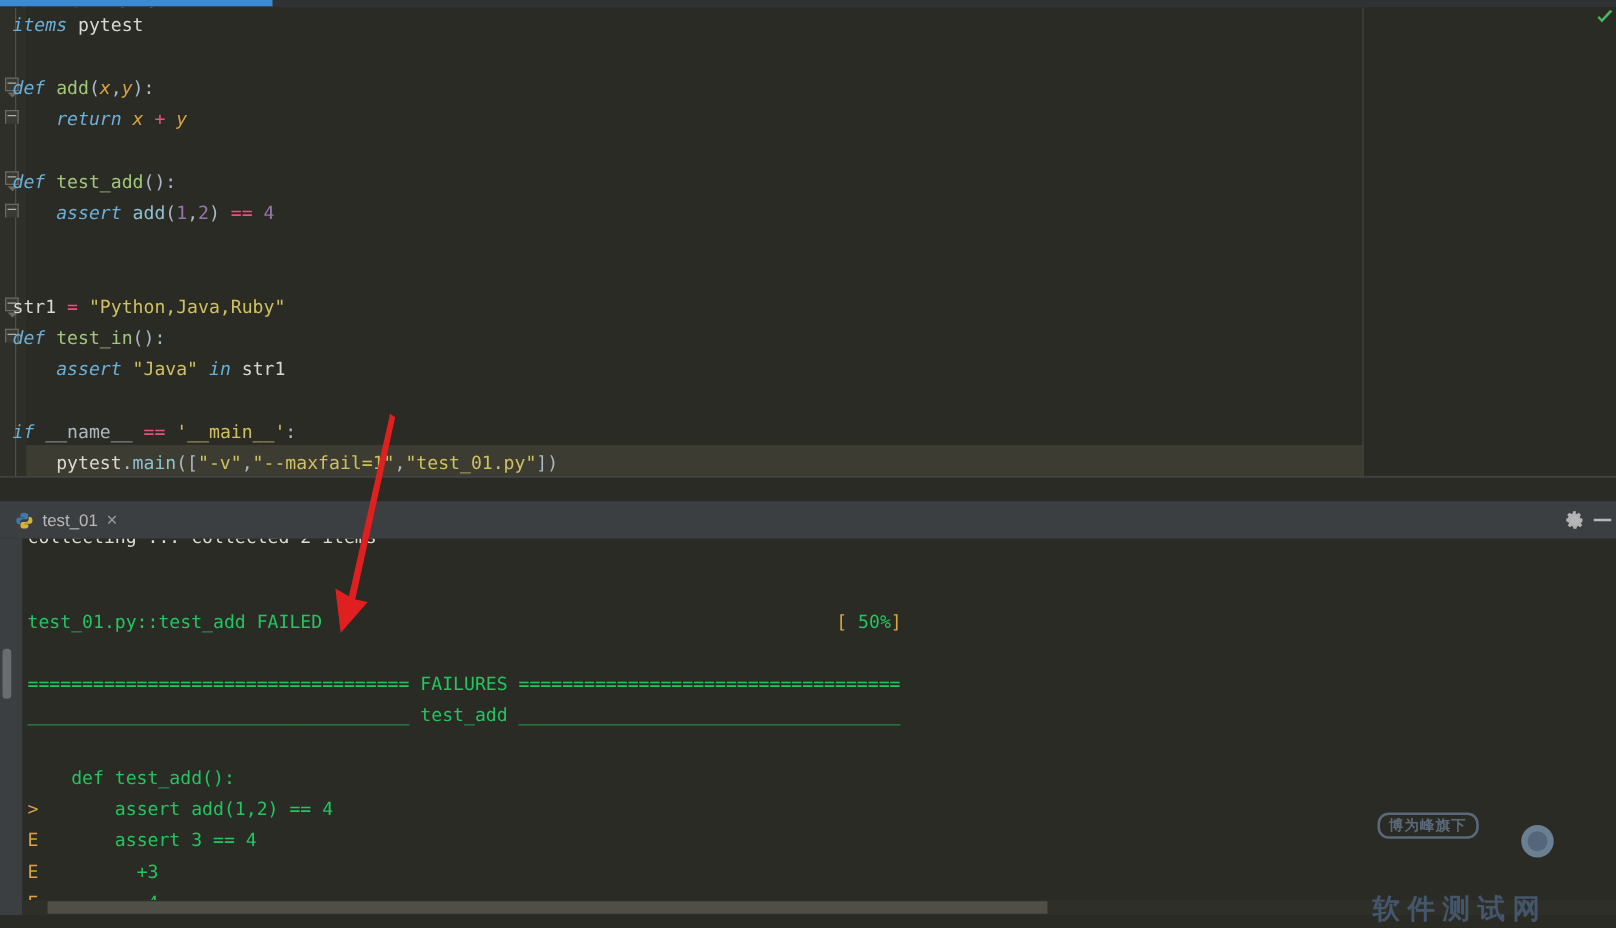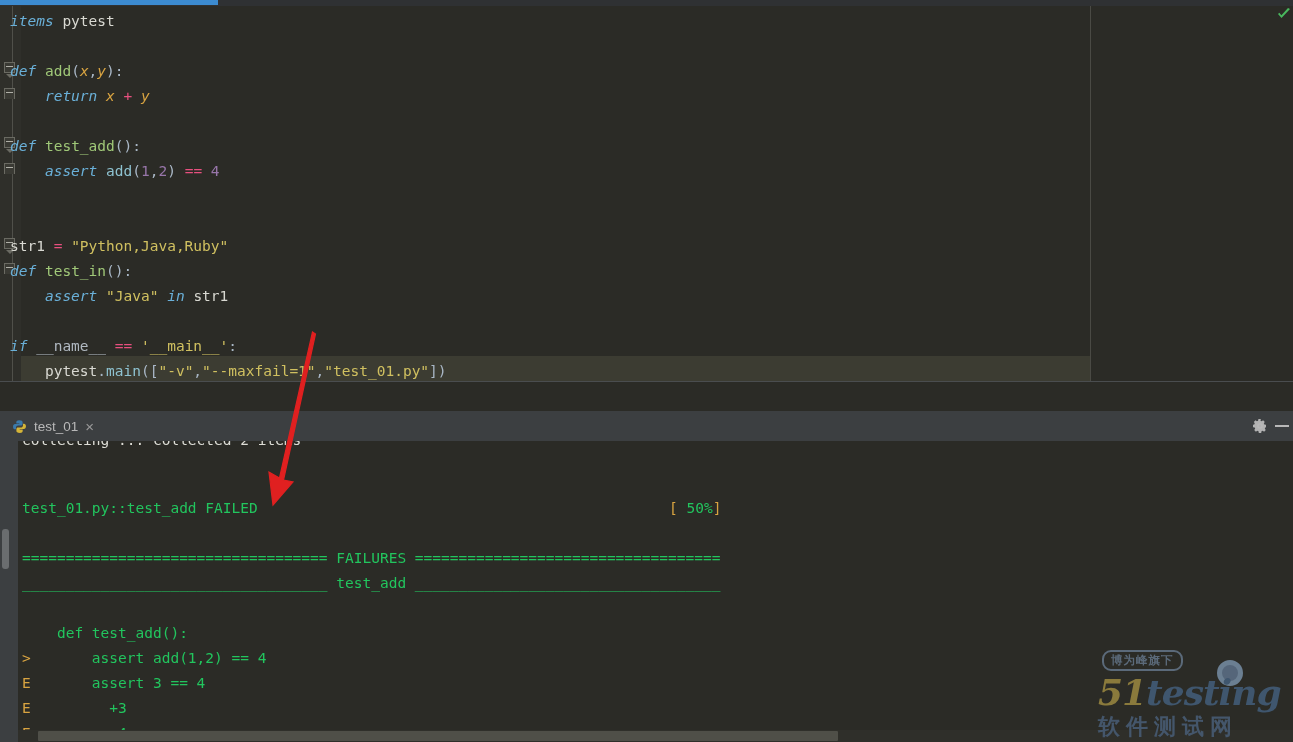--- a/index.html
+++ b/index.html
@@ -47,21 +47,21 @@
   .caretline-rt { position: absolute; left: 1090px; top: 350px; width: 203px; height: 25px; background: #3c3c32; }
   .ed-vsplit { position: absolute; left: 1090px; top: 0; width: 1px; height: 375px; background: #4a4a44; }
   .ed-rightpane { position: absolute; left: 1091px; top: 0; width: 202px; height: 375px; background: #2b2b26; }
   .checkmark { position: absolute; right: 2px; top: 2px; width: 14px; height: 14px; }
 
   
   .divider { position: absolute; left: 0; top: 381px; width: 1293px; height: 30px; background: #2b2b26; }
   .divider .hr { position: absolute; left: 0; top: 0; width: 1293px; height: 1px; background: #4a4d4f; }
 
   
-  .console { position: absolute; left: 0; top: 411px; width: 1293px; height: 331px; background: #2b2b26; }
+  .console { position: absolute; left: 0; top: 401px; width: 1293px; height: 331px; background: #2b2b26; }
   .console-header { position: absolute; left: 0; top: 0; width: 1293px; height: 30px; background: #3c3f41; }
   .tab { position: absolute; left: 8px; top: 0; height: 30px; display: flex; align-items: center; gap: 7px; padding: 0 4px; }
   .tab .py-icon { width: 15px; height: 15px; position: relative; }
   .tab .tab-label { color: #b8b8b8; font-family: "Liberation Sans", sans-serif; font-size: 13.5px; }
   .tab .tab-close { color: #9a9a9a; font-size: 15px; line-height: 1; font-family: "Liberation Sans", sans-serif; cursor: pointer; }
   .hdr-gear { position: absolute; right: 25px; top: 7px; width: 16px; height: 16px; }
   .hdr-min  { position: absolute; right: 4px; top: 14px; width: 14px; height: 2px; background: #b8b8b8; }
 
   .console-leftbar { position: absolute; left: 0; top: 30px; width: 18px; height: 301px; background: #3c3f41; }
   .console-leftbar .grip { position: absolute; left: 2px; top: 88px; width: 7px; height: 40px; background: #6a6d6f; border-radius: 3px; }
@@ -221,19 +221,16 @@
     </div>
   </div>
 
   <svg class="arrow-svg" viewBox="0 0 80 185">
     <path d="M57.5 2 L24.5 148 L14 142 L18 175 L38 152 L28.5 150 L60.5 4 Z" fill="#e02020" stroke="#e02020" stroke-width="1.2" stroke-linejoin="miter"></path>
   </svg>
 
   <div class="watermark">
     <div class="wm-badge">博为峰旗下</div>
     <div class="wm-lens"></div>
-    <div class="wm-main">
-      <span class="wm-51">51</span><span class="wm-testing">testing</span>
-    </div>
     <div class="wm-cn">软件测试网</div>
   </div>
 
 </div>
 
 </body></html>

